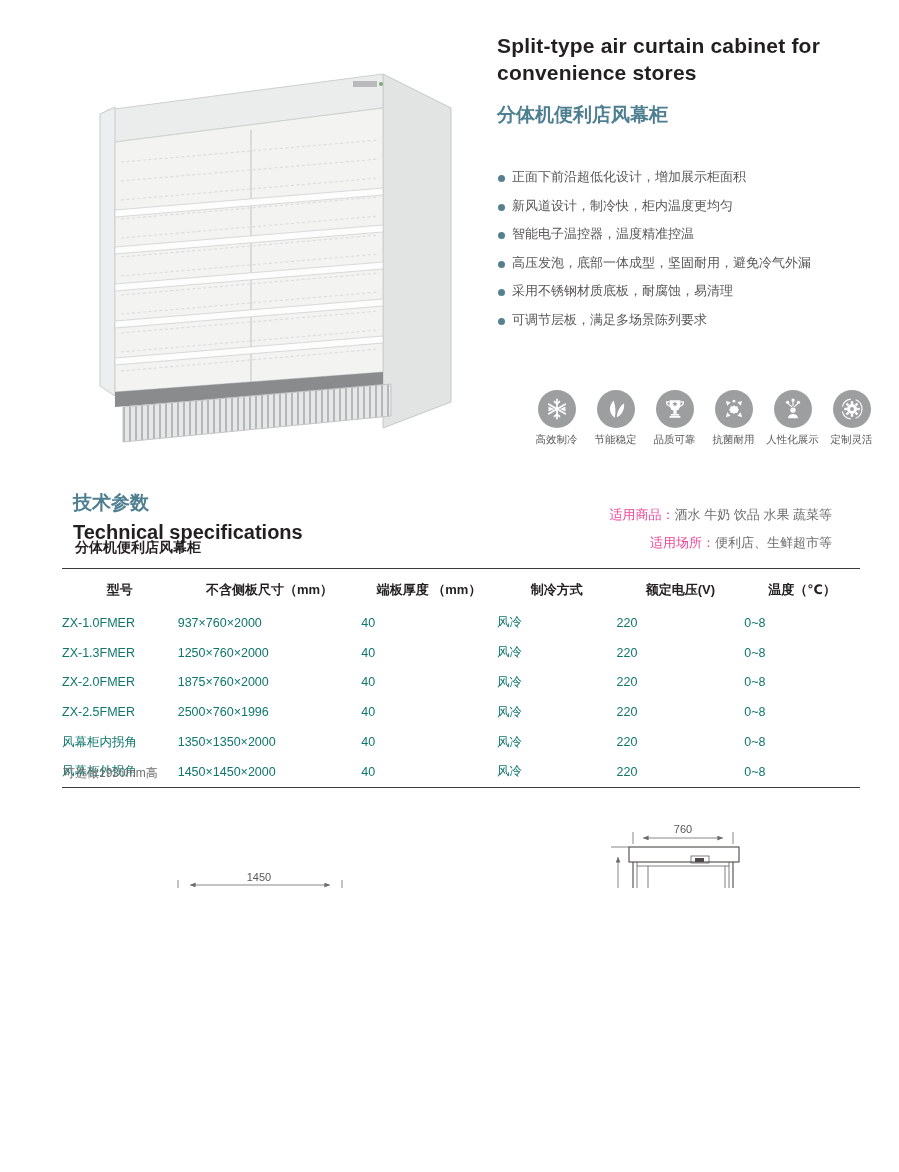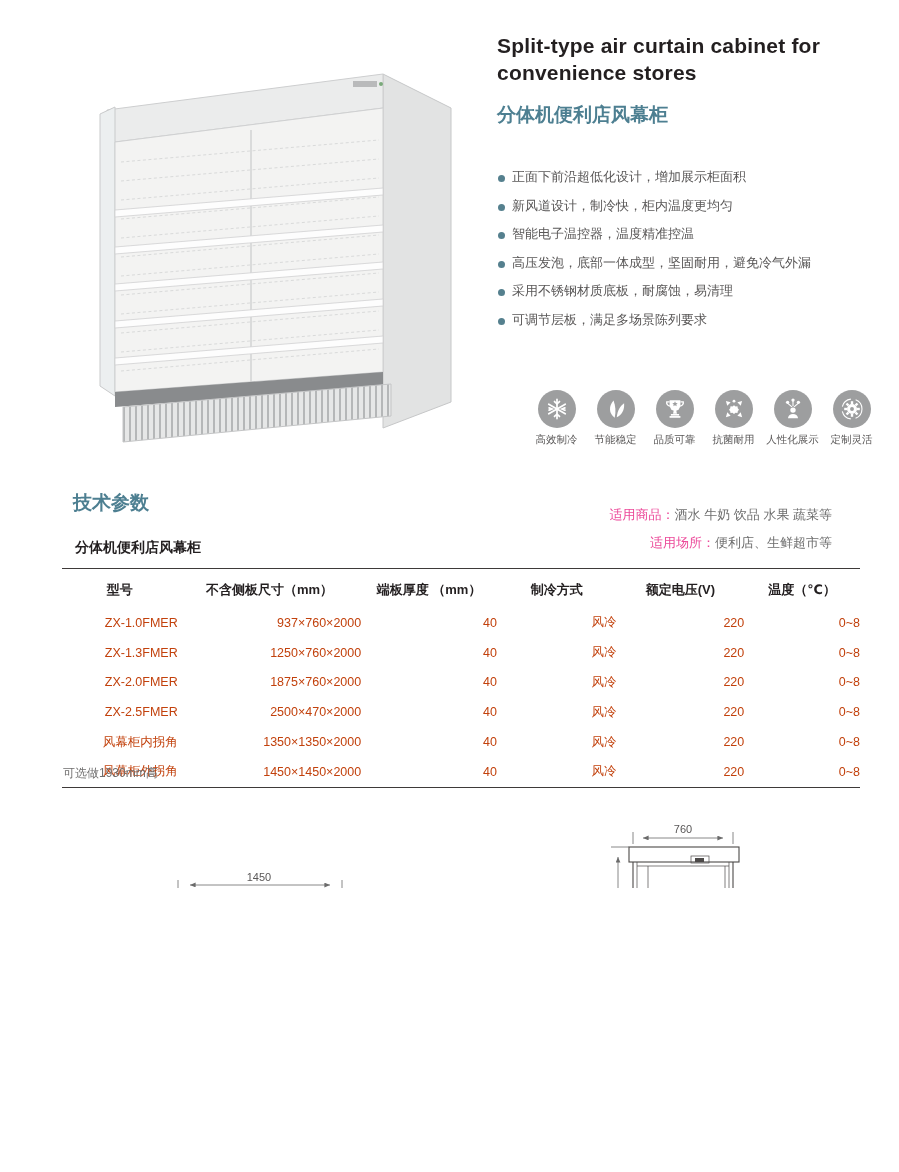--- a/index.html
+++ b/index.html
@@ -26,21 +26,21 @@
   .sec-head .zh{font-size:19px;font-weight:bold;color:#4d7f91;}
   .sec-head .en{font-size:20px;font-weight:bold;color:#231f20;}
   .applicable{position:absolute;left:500px;top:501px;width:332px;text-align:right;
               font-size:13px;line-height:28px;}
   .applicable .al{color:#ec4899;}
   .applicable .av{color:#6e6e6e;}
   .table-title{position:absolute;left:75px;top:539px;font-size:14px;font-weight:bold;color:#231f20;}
   table.spec{position:absolute;left:62px;top:568px;width:798px;border-collapse:collapse;
              border-top:1.5px solid #3e3a39;border-bottom:1.5px solid #3e3a39;}
   table.spec th{font-size:13px;font-weight:bold;color:#231f20;padding:12px 0 9px;text-align:center;}
-  table.spec td{font-size:12.5px;color:#c2410c;padding:6.4px 0;text-align:right;}
+  table.spec td{font-size:12.5px;color:#0f766e;padding:6.4px 0;text-align:left;}
   .footnote{position:absolute;left:63px;top:765px;font-size:12px;color:#6f6e6e;}
 
   
   .diagram{position:absolute;}
   .d-outer{left:155px;top:850px;}
   .d-inner{left:350px;top:862px;}
   .d-side{left:585px;top:808px;}
   svg text.dim{font-size:11px;fill:#595757;font-family:"Liberation Sans",sans-serif;}
   svg text.dlabel{font-size:13px;fill:#595757;font-family:"Liberation Sans",sans-serif;}
 
@@ -197,20 +197,21 @@
           </g>
           <circle cx="12" cy="12" r="1.8" fill="#9d9e9f"></circle>
         </svg>
       </div>
       <div class="lbl">定制灵活</div>
     </div>
   </div>
 
   <div class="sec-head">
     <span class="zh">技术参数</span>
+    <span class="en">Technical specifications</span>
   </div>
 
   <div class="applicable">
     <div>
       <span class="al">适用商品：</span><span class="av">酒水 牛奶 饮品 水果 蔬菜等</span>
     </div>
     <div>
       <span class="al">适用场所：</span><span class="av">便利店、生鲜超市等</span>
     </div>
   </div>
@@ -256,21 +257,21 @@
       <tr>
         <td>ZX-2.0FMER</td>
         <td>1875×760×2000</td>
         <td>40</td>
         <td>风冷</td>
         <td>220</td>
         <td>0~8</td>
       </tr>
       <tr>
         <td>ZX-2.5FMER</td>
-        <td>2500×470×2000</td>
+        <td>2500×760×1996</td>
         <td>40</td>
         <td>风冷</td>
         <td>220</td>
         <td>0~8</td>
       </tr>
       <tr>
         <td>风幕柜内拐角</td>
         <td>1350×1350×2000</td>
         <td>40</td>
         <td>风冷</td>

